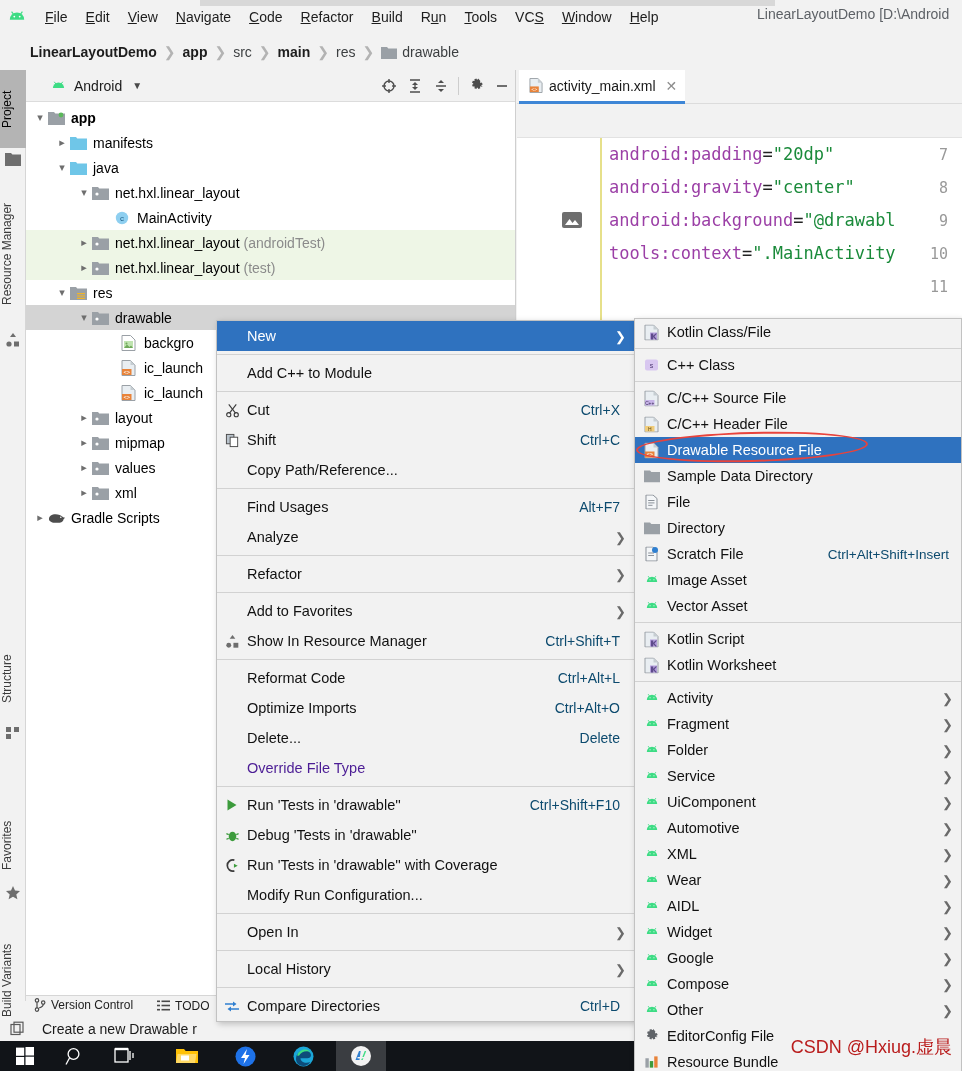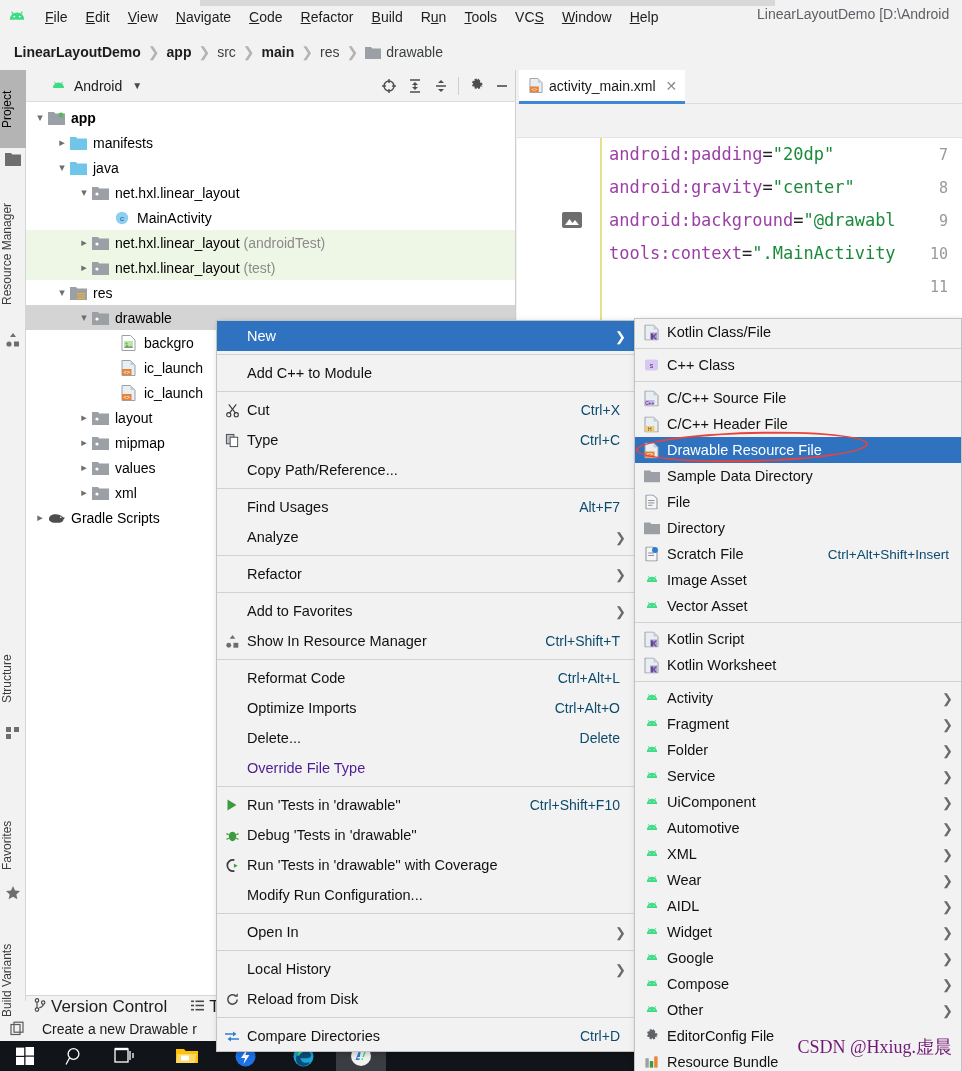--- a/index.html
+++ b/index.html
@@ -30,21 +30,21 @@
     padding: 2px 9px; font-size:14px; color:#1d1d1d; white-space:nowrap; cursor:default;
   }
   .menubar .mi u { text-decoration: underline; }
   .win-title {
     position:absolute; left:757px; top:6px; font-size:14px; color:#5d6166; white-space:nowrap;
   }
 
   
   .breadcrumb {
     position:absolute; left:0; top:34px; width:962px; height:36px;
-    background:#f2f2f2; display:flex; align-items:center; padding-left:14px;
+    background:#f2f2f2; display:flex; align-items:center; padding-left:30px;
   }
   .crumb { font-size:14px; color:#1d1d1d; white-space:nowrap; }
   .crumb.bold { font-weight:bold; }
   .crumb.dim { color:#3c3f41; }
   .sep { color:#b3b3b3; margin:0 7px; font-size:14px; }
   .crumb-folder-icon { display:inline-block; width:16px; height:13px; margin-right:5px; vertical-align:-2px; }
 
   
   .leftstrip {
     position:absolute; left:0; top:70px; width:26px; height:931px;
@@ -147,36 +147,36 @@
     position:absolute; left:636px; top:432px; width:232px; height:30px;
     border:2px solid #e8433c; border-radius:50%; z-index:70; pointer-events:none;
     transform: rotate(-1.5deg);
   }
 
   
   .statusbar1 {
     position:absolute; left:26px; top:995px; width:936px; height:22px;
     background:#f2f2f2; border-top:1px solid #d6d6d6; display:flex; align-items:center;
   }
-  .statusbar1 .item { display:flex; align-items:flex-start; font-size:17px; color:#1d1d1d; margin-left:8px; }
+  .statusbar1 .item { display:flex; align-items:flex-start; font-size:12px; color:#1d1d1d; margin-left:8px; }
   .statusbar2 {
     position:absolute; left:0; top:1017px; width:962px; height:24px;
     background:#f2f2f2; display:flex; align-items:center;
   }
   .statusbar2 .txt { font-size:14px; margin-left:16px; }
   .taskbar {
     position:absolute; left:0; top:1041px; width:962px; height:30px; background:#111418;
     display:flex; align-items:center;
   }
   .tbicon { width:50px; height:30px; display:flex; align-items:center; justify-content:center; }
   .tbicon.active { background:#3a3d41; }
 
   .watermark {
-    position:absolute; right:10px; top:1035px; font-size:18px; color:#701a75; z-index:80;
-    font-family:Liberation Serif, serif;
+    position:absolute; right:10px; top:1035px; font-size:18px; color:#b91c1c; z-index:80;
+    font-family:Liberation Sans, sans-serif;
   }
 </style>
 </head>
 <body>
 
 <div id="root">
 
   <div class="titlebar">
     <div class="tabstrip-ghost"></div>
     <div class="and-logo">
@@ -575,21 +575,21 @@
       <span>Cut</span>
       <span class="shortcut">Ctrl+X</span>
     </div>
     <div class="mrow">
       <span class="micon">
         <svg width="15" height="15" viewBox="0 0 16 16">
             <rect x="1.5" y="1.5" width="8" height="10" fill="#b9c3cc" stroke="#4a4a4a" stroke-width="1"></rect>
             <rect x="5.5" y="4.5" width="8" height="10" fill="#fff" stroke="#4a4a4a" stroke-width="1"></rect>
           </svg>
       </span>
-      <span>Type</span>
+      <span>Shift</span>
       <span class="shortcut">Ctrl+C</span>
     </div>
     <div class="mrow">
       <span>Copy Path/Reference...</span>
     </div>
     <div class="msep"></div>
 
     <div class="mrow">
       <span>Find Usages</span>
       <span class="shortcut">Alt+F7</span>
@@ -677,29 +677,20 @@
 
     <div class="mrow">
       <span>Open In</span>
       <span class="sub">❯</span>
     </div>
     <div class="msep"></div>
 
     <div class="mrow">
       <span>Local History</span>
       <span class="sub">❯</span>
-    </div>
-    <div class="mrow">
-      <span class="micon">
-        <svg width="15" height="15" viewBox="0 0 16 16">
-            <path d="M13 8a5 5 0 1 1-1.6-3.7" fill="none" stroke="#4a4a4a" stroke-width="1.6"></path>
-            <path d="M13.6 1.4v3.6h-3.6z" fill="#4a4a4a"></path>
-          </svg>
-      </span>
-      <span>Reload from Disk</span>
     </div>
     <div class="msep"></div>
 
     <div class="mrow">
       <span class="micon">
         <svg width="16" height="14" viewBox="0 0 16 14">
             <line x1="1" y1="5" x2="11" y2="5" stroke="#2f7fd0" stroke-width="1.5"></line>
             <path d="M9 2.5L12.5 5 9 7.5z" fill="#2f7fd0"></path>
             <line x1="15" y1="10" x2="5" y2="10" stroke="#2f7fd0" stroke-width="1.5"></line>
             <path d="M7 7.5L3.5 10 7 12.5z" fill="#2f7fd0"></path>

